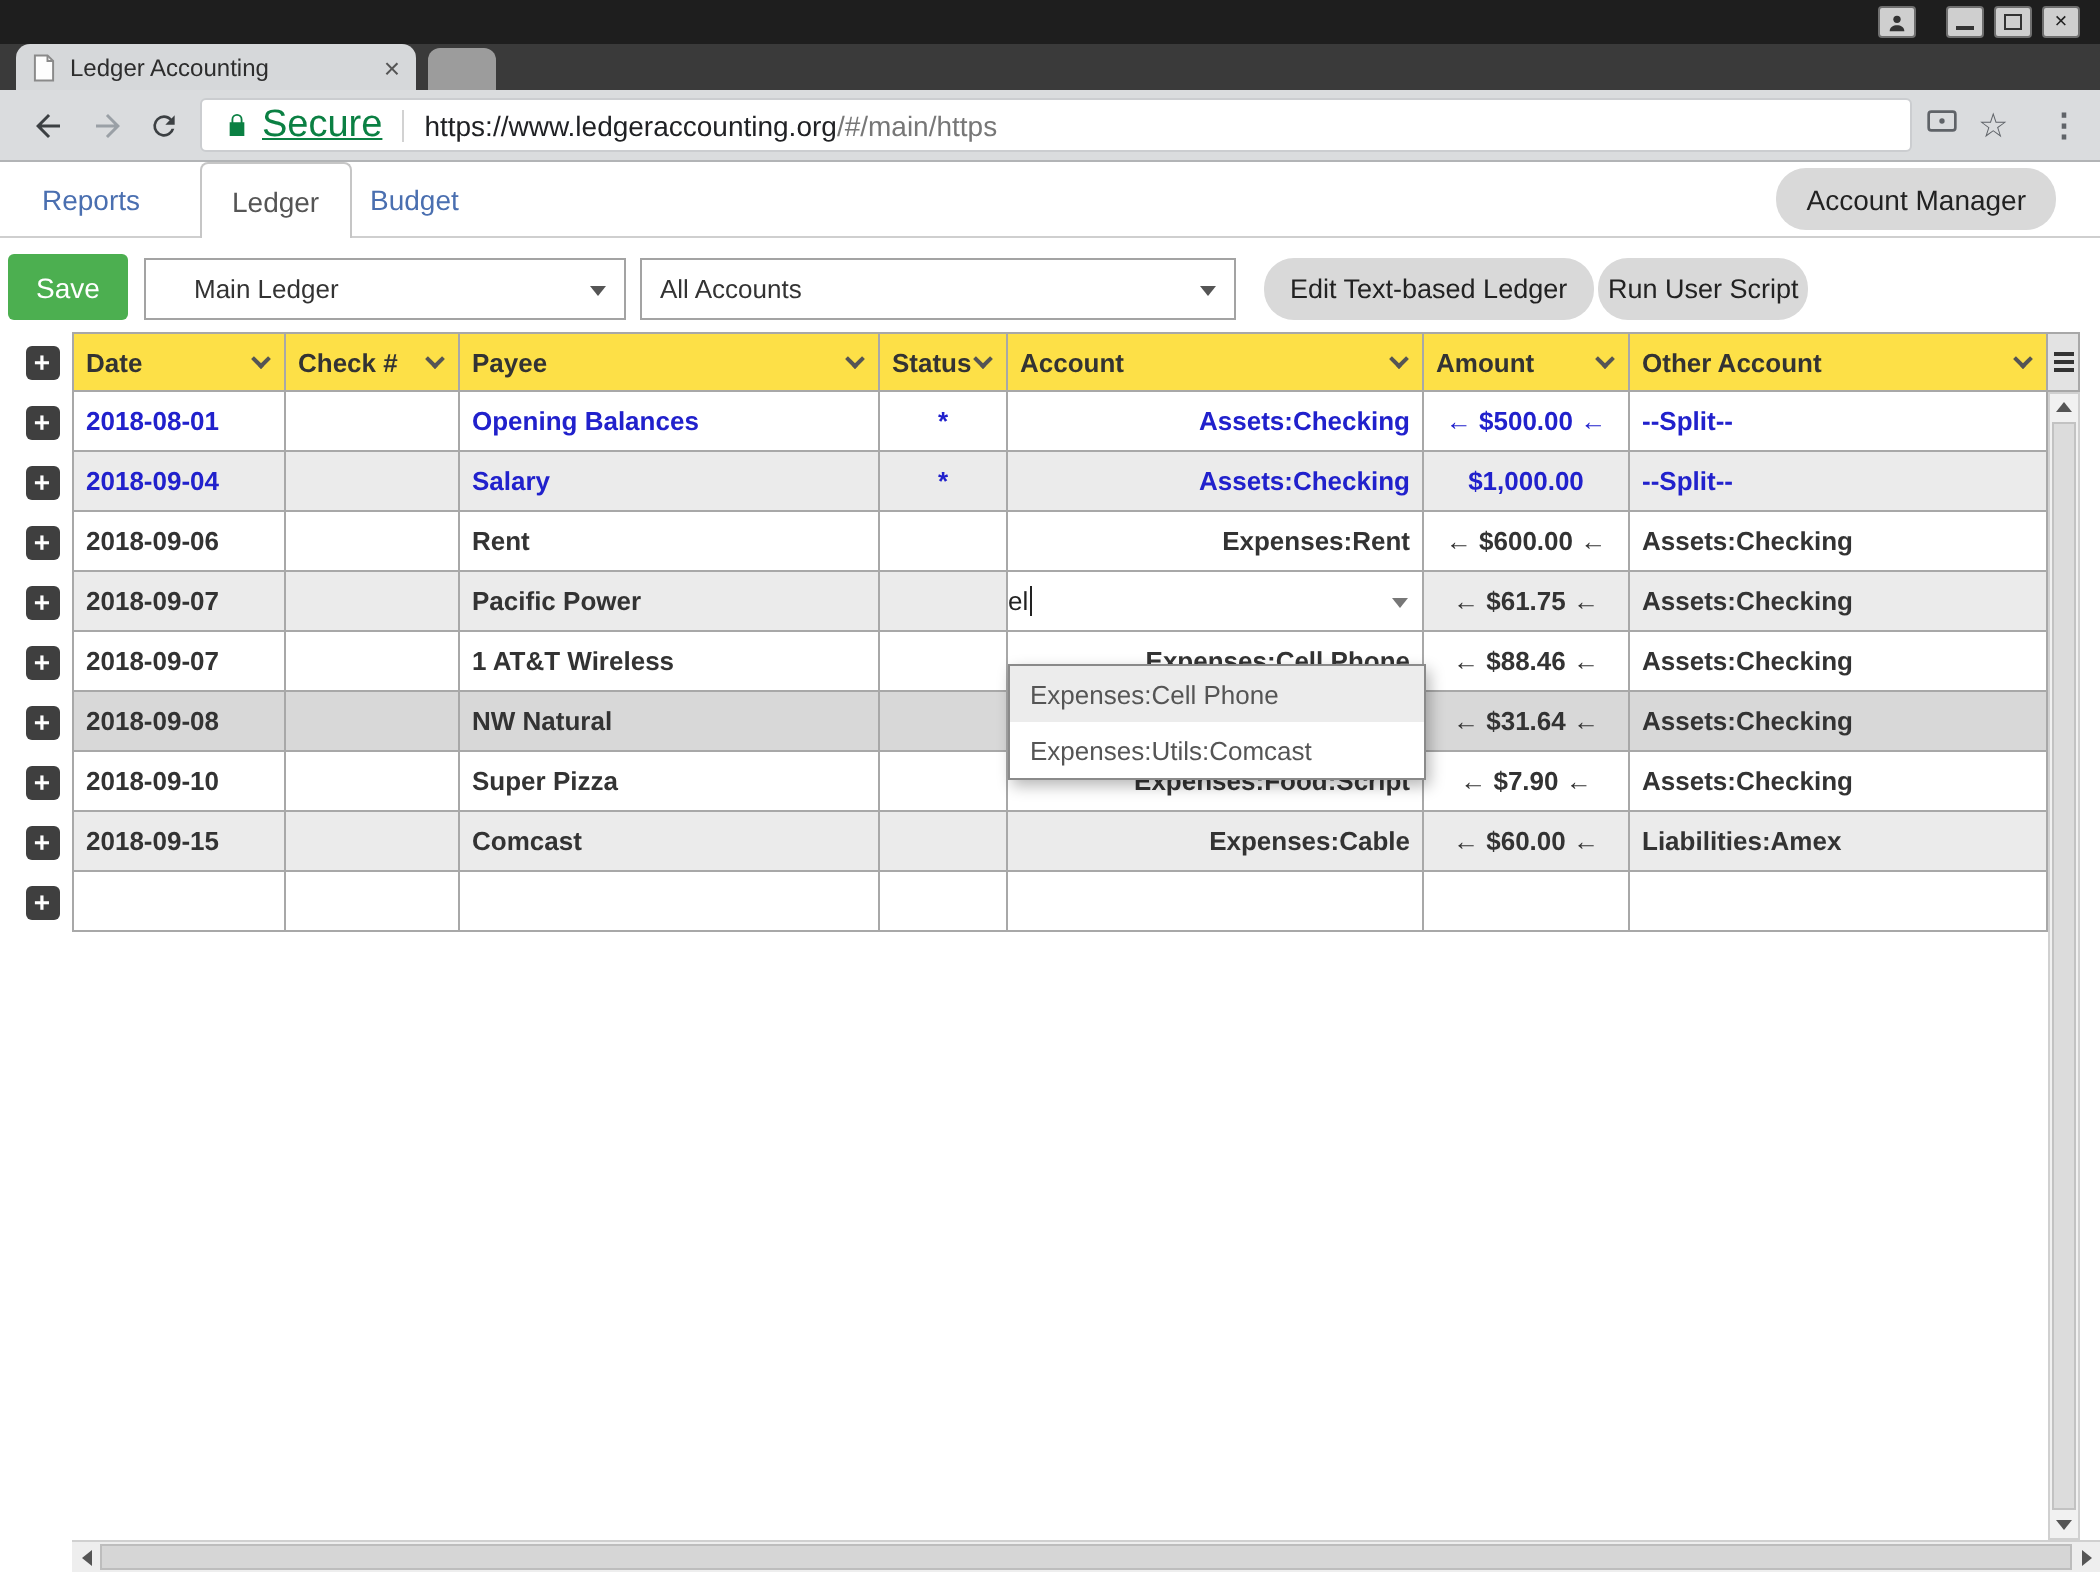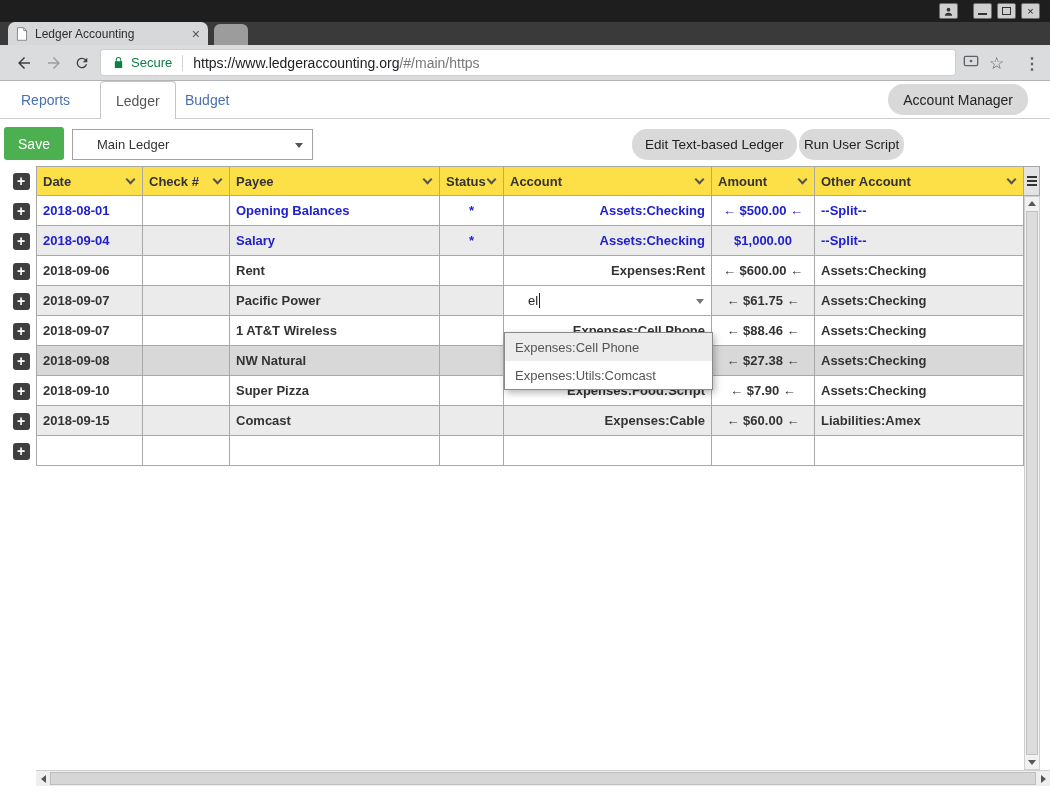--- a/index.html
+++ b/index.html
@@ -24,21 +24,21 @@
   .tabstub { position:absolute; left:214px; top:2px; width:34px; height:21px; background:#9c9c9c;
              border-radius:6px 6px 0 0; }
 
   
   .browserbar { position:absolute; top:45px; left:0; width:100%; height:36px; background:#dadcde;
                 border-bottom:1px solid #b2b4b6; }
   .nav-ic { position:absolute; top:50%; transform:translateY(-50%); display:flex; align-items:center; }
   .ic-back { left:15px; } .ic-fwd { left:45px; } .ic-reload { left:74px; }
   .omnibox { position:absolute; left:100px; top:4px; width:856px; height:27px; background:#fff;
              border:1px solid #cbcdd0; border-radius:3px; display:flex; align-items:center; padding:0 12px; }
-  .secure { font-size:13px; color:var(--secure-green,#0b8043); margin-left:7px; }
+  .secure { font-size:19px; color:var(--secure-green,#0b8043); margin-left:7px;text-decoration:underline; }
   .url-div { width:1px; height:16px; background:#d2d2d2; margin:0 10px; }
   .url-host { font-size:14px; color:#202124; }
   .url-path { font-size:14px; color:#777; }
   .omni-ic { position:absolute; top:50%; transform:translateY(-50%); color:#5f6368; }
   .ic-ext { left:963px; } .ic-star { left:989px; font-size:17px; } .ic-dots { left:1024px; font-size:16px; font-weight:bold; }
 
   
   .navrow { position:absolute; top:81px; left:0; width:100%; height:38px; background:#fff;
             border-bottom:1px solid #cfcfcf; }
   .navlink { position:absolute; top:0; height:38px; display:flex; align-items:center;
@@ -77,21 +77,21 @@
   .chev { width:7px; height:7px; border-right:2px solid #555; border-bottom:2px solid #555;
           transform:rotate(45deg); margin:-4px 2px 0 0; flex:none; }
   .a-r { justify-content:flex-end; } .a-c { justify-content:center; }
   .blue { color:var(--cleared-blue,#2121cc); }
   .g  { background:#ebebeb; }
   .gd { background:#d8d8d8; }
 
   
   .acc-edit { padding:0; }
   .acct-input { position:relative; width:100%; height:100%; background:#fff; display:flex;
-                align-items:center; padding:0 24px; font-weight:normal; color:#222; cursor:text; }
+                align-items:center; padding:0 0; font-weight:normal; color:#222; cursor:text; }
   .caret { width:1px; height:15px; background:#222; margin-left:1px; }
   .combo-arrow { position:absolute; right:7px; top:50%; margin-top:-2px; width:0; height:0;
                  border-left:4px solid transparent; border-right:4px solid transparent; border-top:5px solid #777; }
 
   
   .dd { position:absolute; left:498px; top:166px; width:209px; background:#fff; border:1px solid #8a8a8a;
         box-shadow:2px 3px 7px rgba(0,0,0,.28); z-index:5; }
   .dd-item { height:28px; display:flex; align-items:center; padding:0 10px; font-size:13px; color:#555;
              background:#fff; cursor:pointer; white-space:nowrap; }
   .dd-item.hl { background:#ececec; }
@@ -193,20 +193,24 @@
     <span class="navlink nl-budget">Budget</span>
     <button class="btn-gray acct-mgr">Account Manager</button>
   </div>
 
   <div class="apptoolbar">
     <button class="btn-save">Save</button>
     <div class="select sel-ledger">
       <span>Main Ledger</span>
       <span class="sel-caret"></span>
     </div>
+    <div class="select sel-accounts">
+      <span>All Accounts</span>
+      <span class="sel-caret"></span>
+    </div>
     <button class="btn-gray btn-edit">Edit Text-based Ledger</button>
     <button class="btn-gray btn-run">Run User Script</button>
   </div>
 
   <div class="tablezone">
     <div class="grid">
 
       <div class="c add">
           <button class="plus">+</button>
         </div>
@@ -301,21 +305,21 @@
       <div class="c">Assets:Checking</div>
 
       <div class="c add">
           <button class="plus">+</button>
         </div>
       <div class="c cl gd">2018-09-08</div>
       <div class="c gd"></div>
       <div class="c gd">NW Natural</div>
       <div class="c gd a-c"></div>
       <div class="c gd a-r"></div>
-      <div class="c gd a-c">← $27.38 ←</div>
+      <div class="c gd a-c">← $31.64 ←</div>
       <div class="c gd">Assets:Checking</div>
 
       <div class="c add">
           <button class="plus">+</button>
         </div>
       <div class="c cl">2018-09-10</div>
       <div class="c"></div>
       <div class="c">Super Pizza</div>
       <div class="c a-c"></div>
       <div class="c a-r">Expenses:Food:Script</div>

